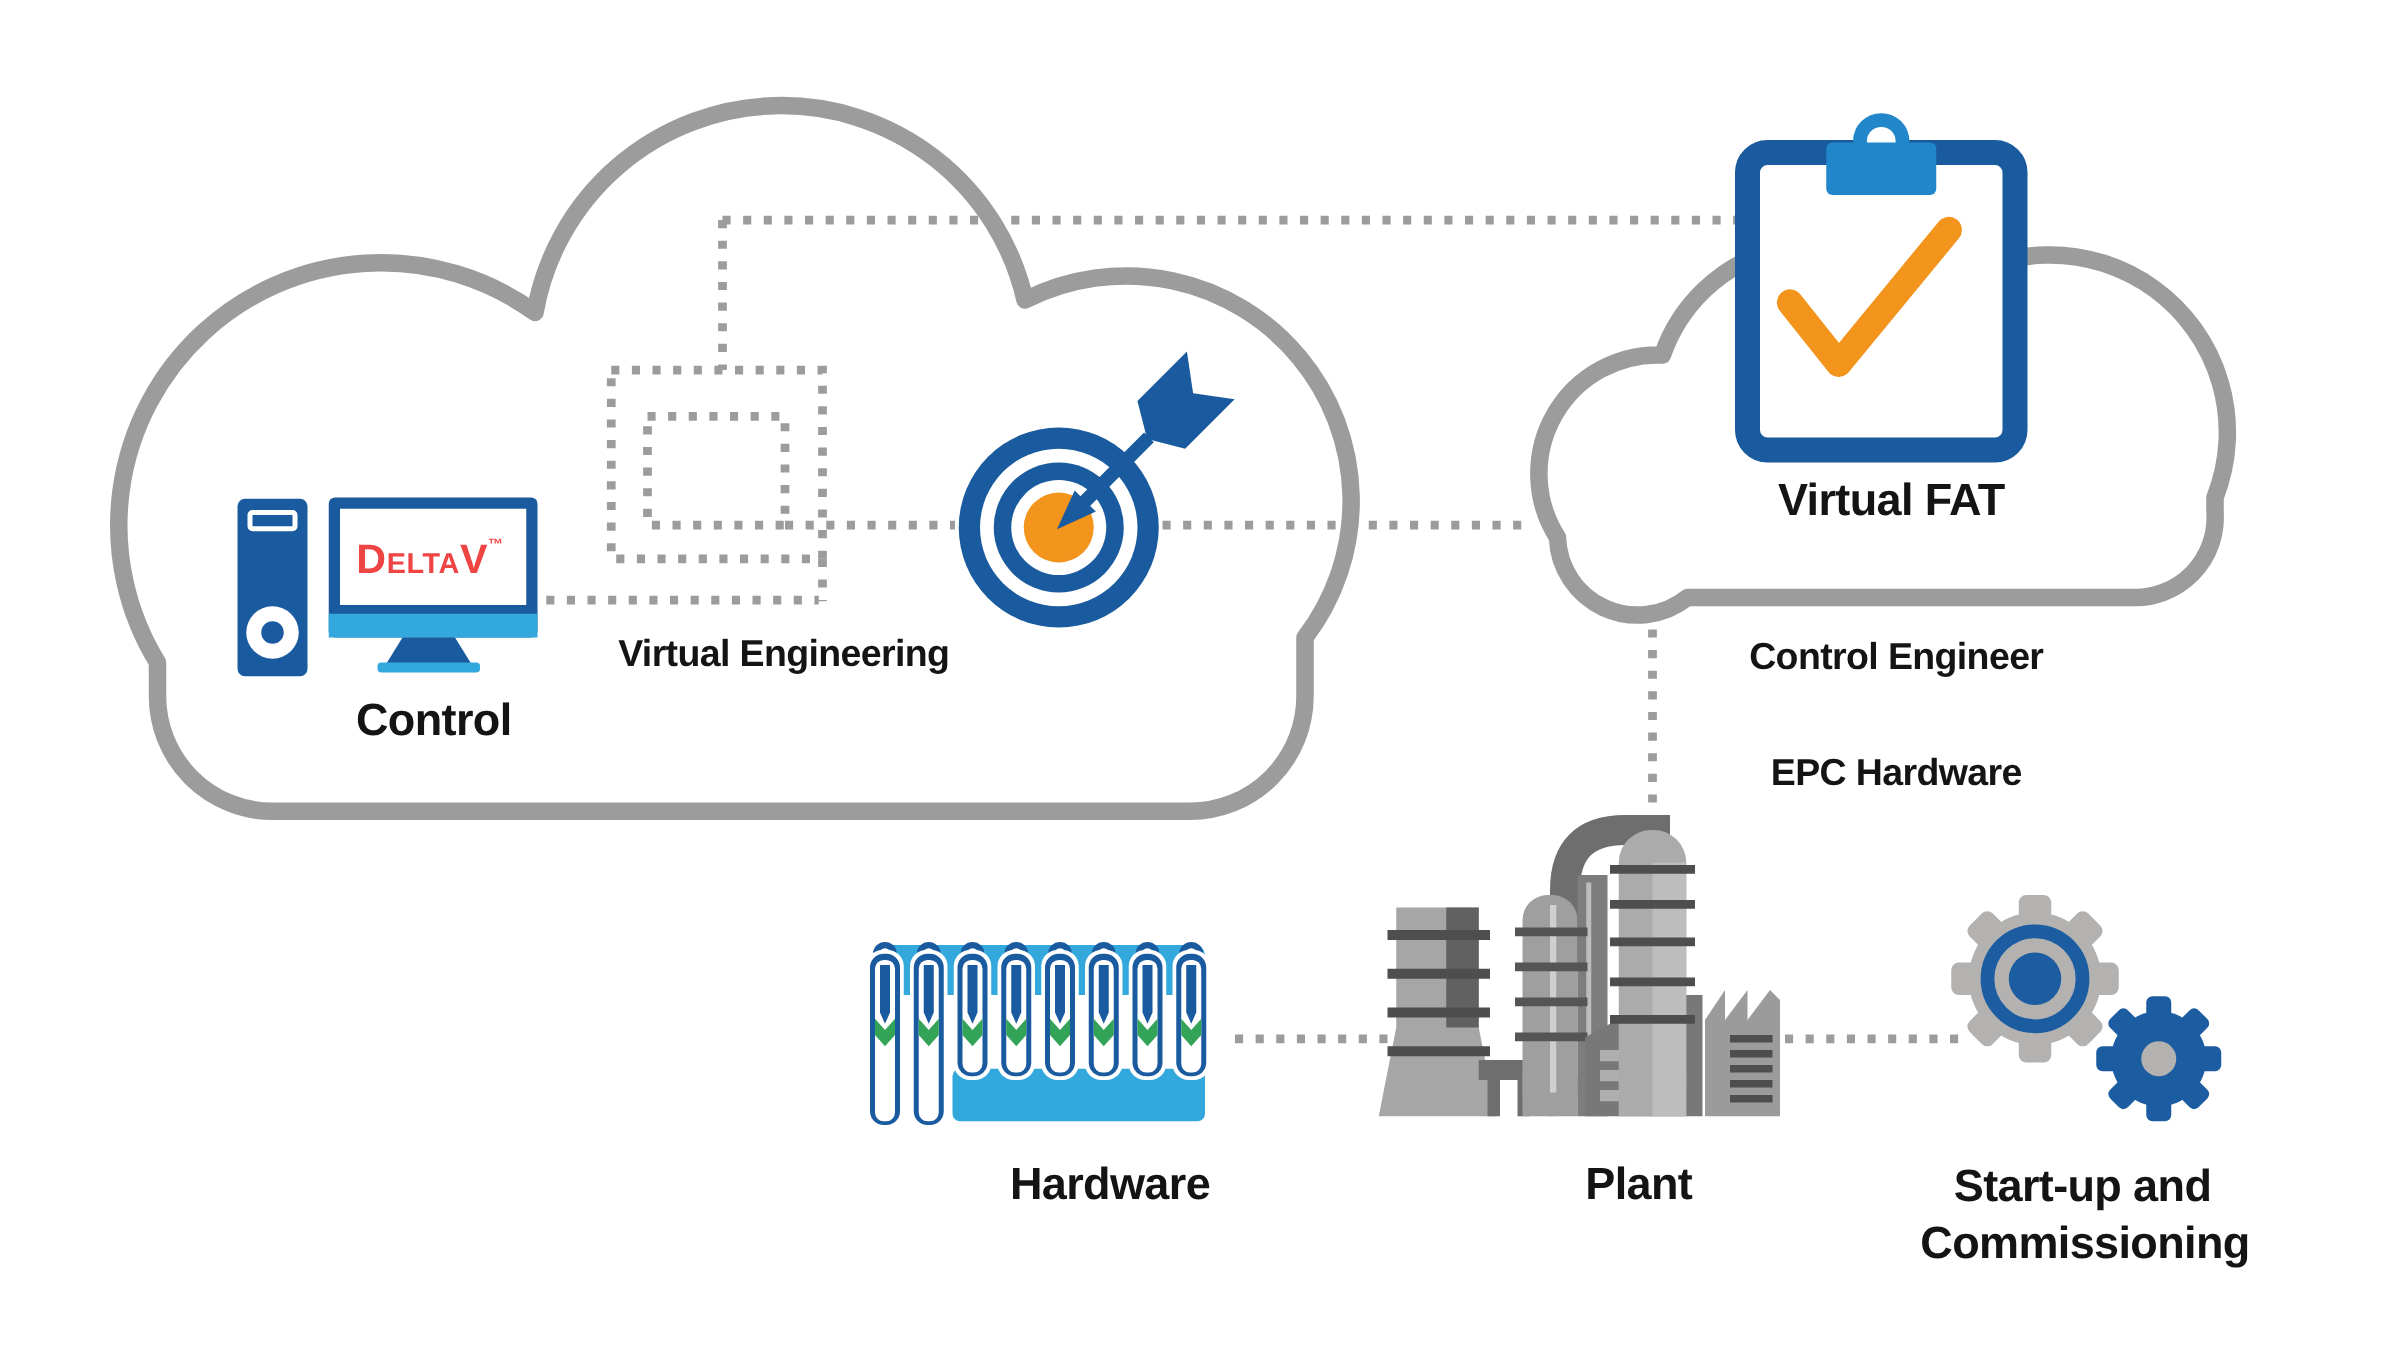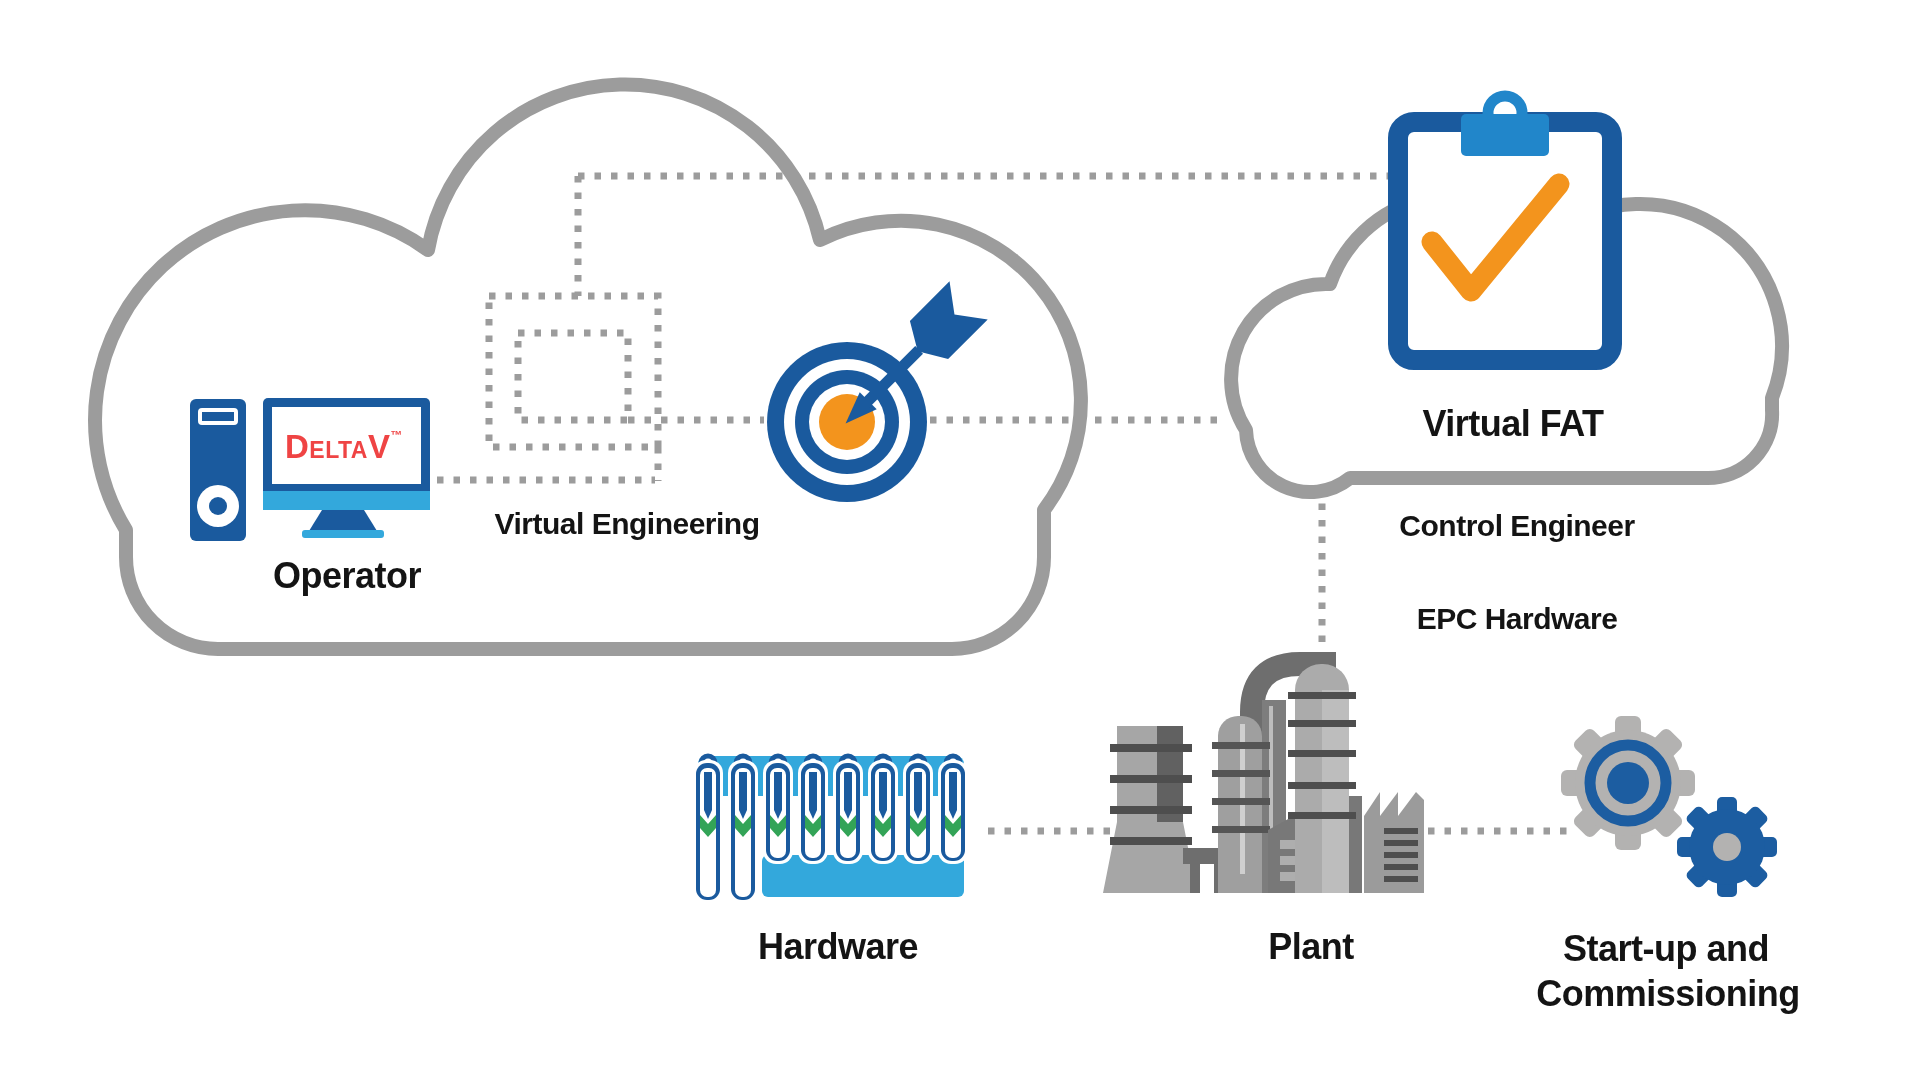--- a/index.html
+++ b/index.html
@@ -171,24 +171,24 @@
       <circle r="38"></circle>
       <circle r="14" fill="#b3b2b1"></circle>
     </g>
   </g>
 </svg>
 
   <div id="deltav-logo" style="left:344px;top:447px;">
     <span>DeltaV</span><span class="tm">™</span>
   </div>
 
-  <div class="lbl lbl-36" style="left:347px;top:576px;">Operator</div>
+  <div class="lbl lbl-36" style="left:347px;top:576px;">Control</div>
   <div class="lbl lbl-38" style="left:627px;top:524px;">Virtual Engineering</div>
-  <div class="lbl lbl-36" style="left:1513px;top:400px;margin-top:24px;">Virtual FAT</div>
+  <div class="lbl lbl-36" style="left:1513px;top:400px;">Virtual FAT</div>
 
   <div class="lbl lbl-38" style="left:1517px;top:526px;">Control Engineer</div>
   <div class="lbl lbl-38" style="left:1517px;top:619px;">EPC Hardware</div>
 
-  <div class="lbl lbl-36" style="left:838px;top:947px;text-align:center;">Hardware</div>
+  <div class="lbl lbl-36" style="left:888px;top:947px;text-align:center;">Hardware</div>
   <div class="lbl lbl-36" style="left:1311px;top:947px;">Plant</div>
   <div class="lbl lbl-36" style="left:1666px;top:949px;">Start-up and</div>
   <div class="lbl lbl-36" style="left:1668px;top:994px;">Commissioning</div>
 </div>
 
 </body></html>

